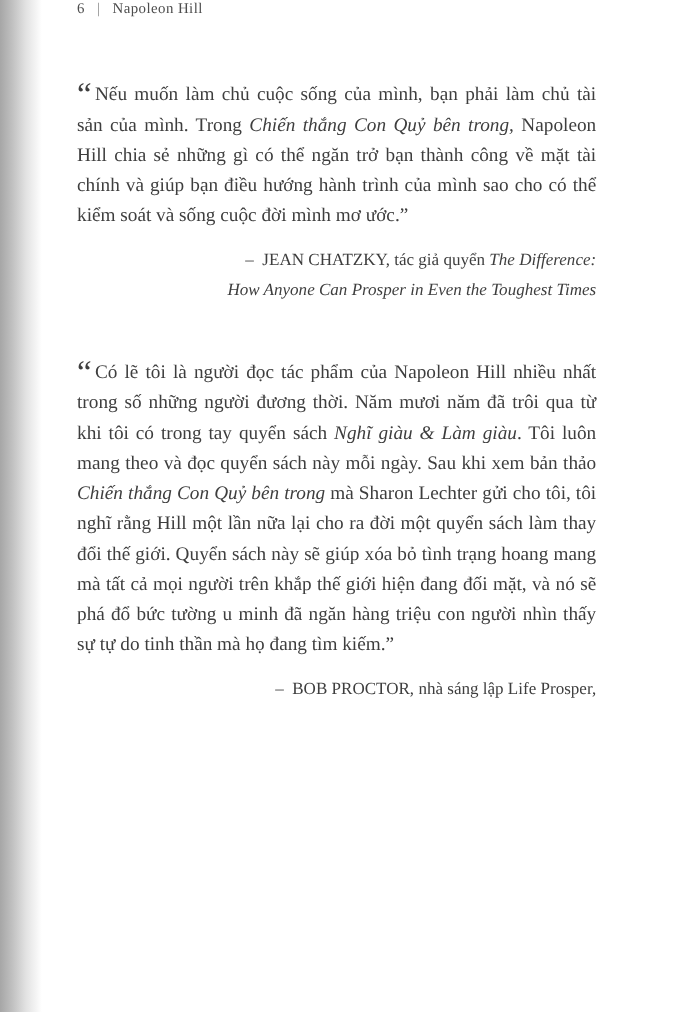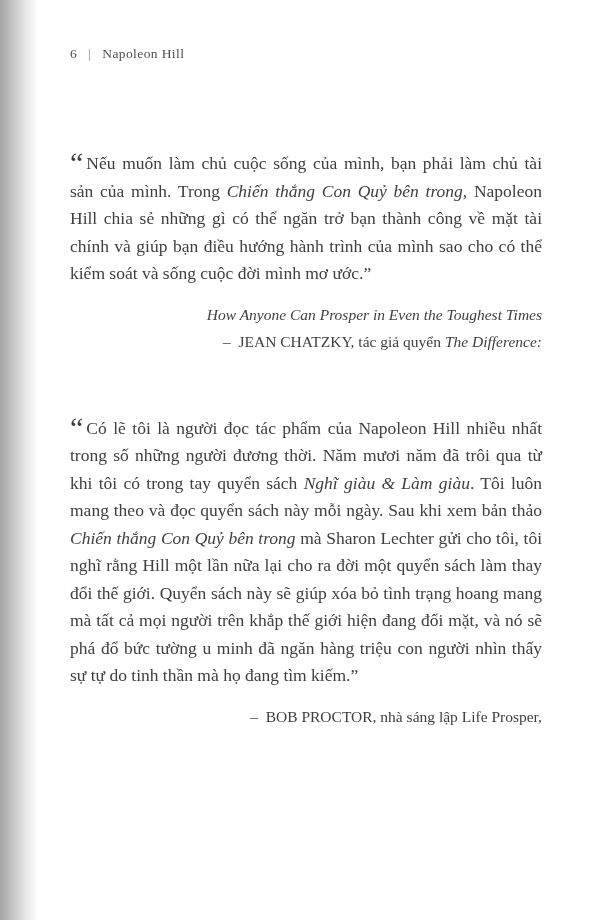--- a/index.html
+++ b/index.html
@@ -28,38 +28,37 @@
     height: 100%;
     background: linear-gradient(to right, #a6a6a6 0%, #bfbfbf 28%, #e2e2e2 62%, #ffffff 100%);
   }
   .content {
     position: absolute;
     left: 70px;
     top: 0;
     width: 472px;
   }
   .running-header {
-    padding-top: 46px;
     font-size: 13.5px;
     letter-spacing: 0.4px;
     color: #4d4d4d;
   }
   .running-header .sep {
     color: #8a8a8a;
     margin: 0 11px;
   }
   .quote {
     margin: 0;
     text-align: justify;
     font-size: 17.5px;
     line-height: 27.5px;
     color: #3e3e3e;
   }
-  .quote-1 { margin-top: 88px; }
-  .quote-2 { margin-top: 60px; }
+  .quote-1 { margin-top: 56px; }
+  .quote-2 { margin-top: 48px; }
   .bigquote {
     font-size: 30px;
     line-height: 0;
     margin-right: 3px;
     position: relative;
     top: 4px;
     color: #3e3e3e;
   }
   .attribution {
     margin-top: 13px;
@@ -81,22 +80,22 @@
 <div class="page">
   <div class="spine-shadow"></div>
 
   <div class="content">
 
     <div class="running-header"><span>6</span><span class="sep">|</span><span>Napoleon Hill</span></div>
 
     <p class="quote quote-1"><span class="bigquote">“</span><span>Nếu muốn làm chủ cuộc sống của mình, bạn phải làm chủ tài sản của mình. Trong </span><em class="book-title">Chiến thắng Con Quỷ bên trong,</em><span> Napoleon Hill chia sẻ những gì có thể ngăn trở bạn thành công về mặt tài chính và giúp bạn điều hướng hành trình của mình sao cho có thể kiểm soát và sống cuộc đời mình mơ ước.”</span></p>
 
     <div class="attribution">
+      <div class="attr-line"><span>–  JEAN CHATZKY, tác giả quyển </span><em>The Difference:</em></div>
       <div class="attr-line"><em>How Anyone Can Prosper in Even the Toughest Times</em></div>
-      <div class="attr-line"><span>–  JEAN CHATZKY, tác giả quyển </span><em>The Difference:</em></div>
     </div>
 
     <p class="quote quote-2"><span class="bigquote">“</span><span>Có lẽ tôi là người đọc tác phẩm của Napoleon Hill nhiều nhất trong số những người đương thời. Năm mươi năm đã trôi qua từ khi tôi có trong tay quyển sách </span><em class="book-title">Nghĩ giàu &amp; Làm giàu</em><span>. Tôi luôn mang theo và đọc quyển sách này mỗi ngày. Sau khi xem bản thảo </span><em class="book-title">Chiến thắng Con Quỷ bên trong</em><span> mà Sharon Lechter gửi cho tôi, tôi nghĩ rằng Hill một lần nữa lại cho ra đời một quyển sách làm thay đổi thế giới. Quyển sách này sẽ giúp xóa bỏ tình trạng hoang mang mà tất cả mọi người trên khắp thế giới hiện đang đối mặt, và nó sẽ phá đổ bức tường u minh đã ngăn hàng triệu con người nhìn thấy sự tự do tinh thần mà họ đang tìm kiếm.”</span></p>
 
     <div class="attribution">
       <div class="attr-line"><span>–  BOB PROCTOR, nhà sáng lập Life Prosper,</span></div>
     </div>
 
   </div>
 </div>

